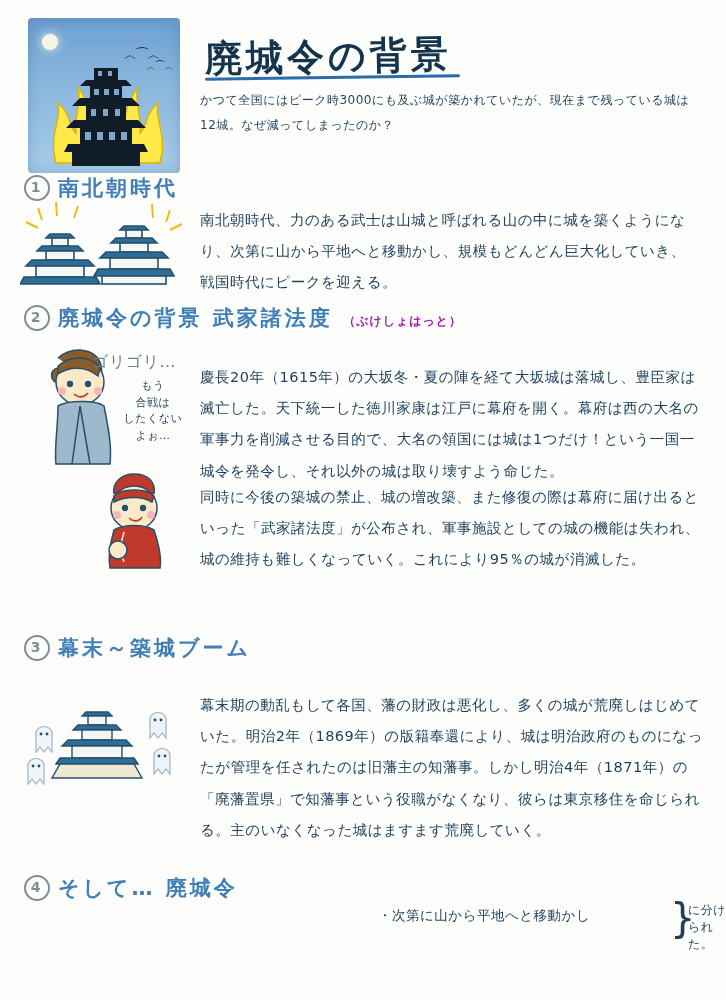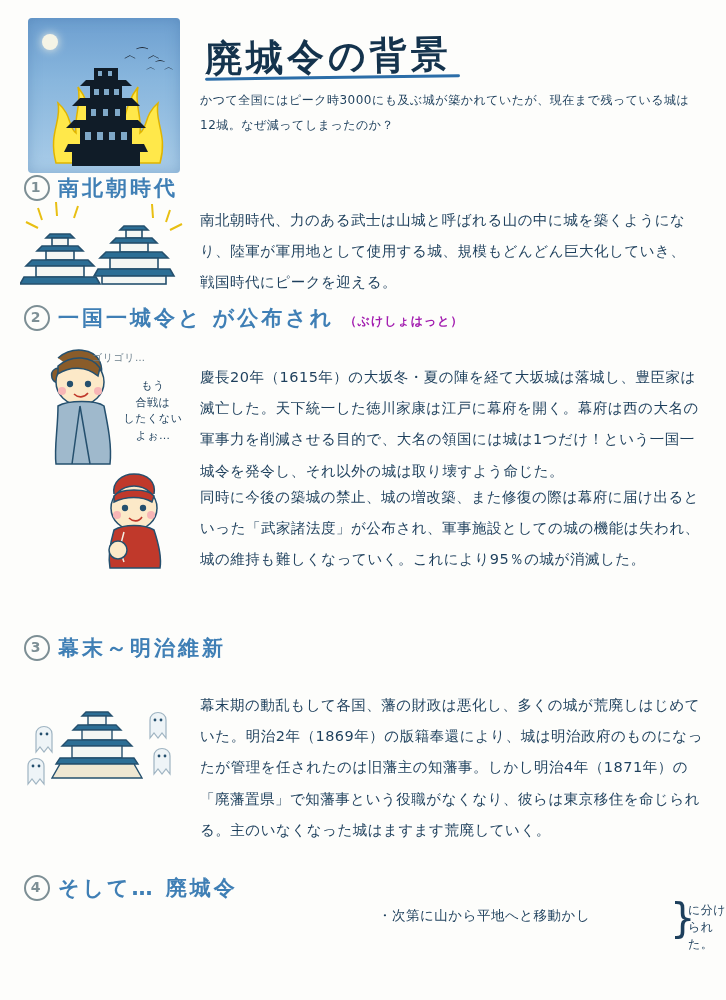--- a/index.html
+++ b/index.html
@@ -241,24 +241,24 @@
       <rect x="106" y="30" width="16" height="8" fill="#f4f6f3"></rect>
       <path d="M96 38 L132 38 L137 43 L91 43 Z" fill="#2c6e95"></path>
       <rect x="100" y="43" width="28" height="9" fill="#f4f6f3"></rect>
       <path d="M86 52 L142 52 L148 58 L80 58 Z" fill="#2c6e95"></path>
       <rect x="90" y="58" width="48" height="11" fill="#f4f6f3"></rect>
       <path d="M78 69 L150 69 L154 76 L74 76 Z" fill="#2c6e95"></path>
       <rect x="82" y="76" width="64" height="8" fill="#f4f6f3"></rect>
     </g>
   </svg>
 
-  <div class="body-text hand" style="left:200px;top:205px;width:500px;">南北朝時代、力のある武士は山城と呼ばれる山の中に城を築くようになり、陸軍が軍用地として使用する城、規模もどんどん巨大化していき、戦国時代にピークを迎える。</div>
+  <div class="body-text hand" style="left:200px;top:205px;width:500px;">南北朝時代、力のある武士は山城と呼ばれる山の中に城を築くようになり、次第に山から平地へと移動かし、規模もどんどん巨大化していき、戦国時代にピークを迎える。</div>
 
   <div class="sec-head hand" style="left:24px;top:302px;">
-    <span class="num">2</span><span class="emph">一国一城令と が公布され</span>
+    <span class="num">2</span><span class="emph">廃城令の背景 武家諸法度</span>
     <span class="sec-sub">（ぶけしょはっと）</span>
   </div>
 
   <div class="people">
     <svg viewBox="0 0 165 235" width="165" height="235">
 
       <g stroke="#25506e" stroke-width="1.5" fill="none">
         <path d="M36 34 C28 30 22 34 24 42 C26 48 34 48 38 44" fill="#8a5c2a"></path>
         <path d="M30 22 C44 10 66 12 72 26 C76 36 72 44 66 48" fill="#8a5c2a"></path>
         <ellipse cx="52" cy="46" rx="24" ry="23" fill="#fce9c8"></ellipse>
@@ -279,31 +279,31 @@
         <circle cx="97" cy="172" r="2.4" fill="#25506e"></circle>
         <circle cx="115" cy="172" r="2.4" fill="#25506e"></circle>
         <path d="M101 182 C105 186 111 186 114 181" stroke="#c0392b" stroke-width="1.6"></path>
         <circle cx="89" cy="179" r="4" fill="#f7b6b6" stroke="none"></circle>
         <circle cx="123" cy="179" r="4" fill="#f7b6b6" stroke="none"></circle>
         <path d="M86 194 C82 208 80 222 82 232 L132 232 C134 220 130 206 126 194 C116 188 96 188 86 194 Z" fill="#c0392b"></path>
         <path d="M96 196 C92 208 92 218 96 226" stroke="#f4efe4"></path>
         <circle cx="90" cy="214" r="9" fill="#fce9c8"></circle>
       </g>
     </svg>
-    <div class="speech hand" style="left:64px;top:14px;font-size:10px;color:#6b7f8c;">ゴリゴリ…</div>
+    <div class="speech hand" style="left:64px;top:14px;font-size:16px;color:#6b7f8c;">ゴリゴリ…</div>
   </div>
 
   <div class="speech hand" style="left:122px;top:378px;width:62px;text-align:center;">もう<br>合戦は<br>したくない<br>よぉ…</div>
 
 
   <div class="body-text hand" style="left:200px;top:362px;width:500px;">慶長20年（1615年）の大坂冬・夏の陣を経て大坂城は落城し、豊臣家は滅亡した。天下統一した徳川家康は江戸に幕府を開く。幕府は西の大名の軍事力を削減させる目的で、大名の領国には城は1つだけ！という一国一城令を発令し、それ以外の城は取り壊すよう命じた。</div>
   <div class="body-text hand" style="left:200px;top:482px;width:500px;">同時に今後の築城の禁止、城の増改築、また修復の際は幕府に届け出るといった「武家諸法度」が公布され、軍事施設としての城の機能は失われ、城の維持も難しくなっていく。これにより95％の城が消滅した。</div>
 
   <div class="sec-head hand" style="left:24px;top:632px;">
-    <span class="num">3</span><span class="emph">幕末～明治維新</span>
+    <span class="num">3</span><span class="emph">幕末～築城ブーム</span>
   </div>
 
   <svg class="ghosts" viewBox="0 0 170 110">
     <g stroke="#25506e" stroke-width="1.4" fill="none">
       <path d="M64 22 L86 22 L90 26 L60 26 Z" fill="#2c6e95"></path>
       <rect x="66" y="26" width="18" height="9" fill="#f4f6f3"></rect>
       <path d="M56 35 L94 35 L99 40 L51 40 Z" fill="#2c6e95"></path>
       <rect x="60" y="40" width="30" height="10" fill="#f4f6f3"></rect>
       <path d="M46 50 L104 50 L110 56 L40 56 Z" fill="#2c6e95"></path>
       <rect x="50" y="56" width="50" height="12" fill="#f4f6f3"></rect>

